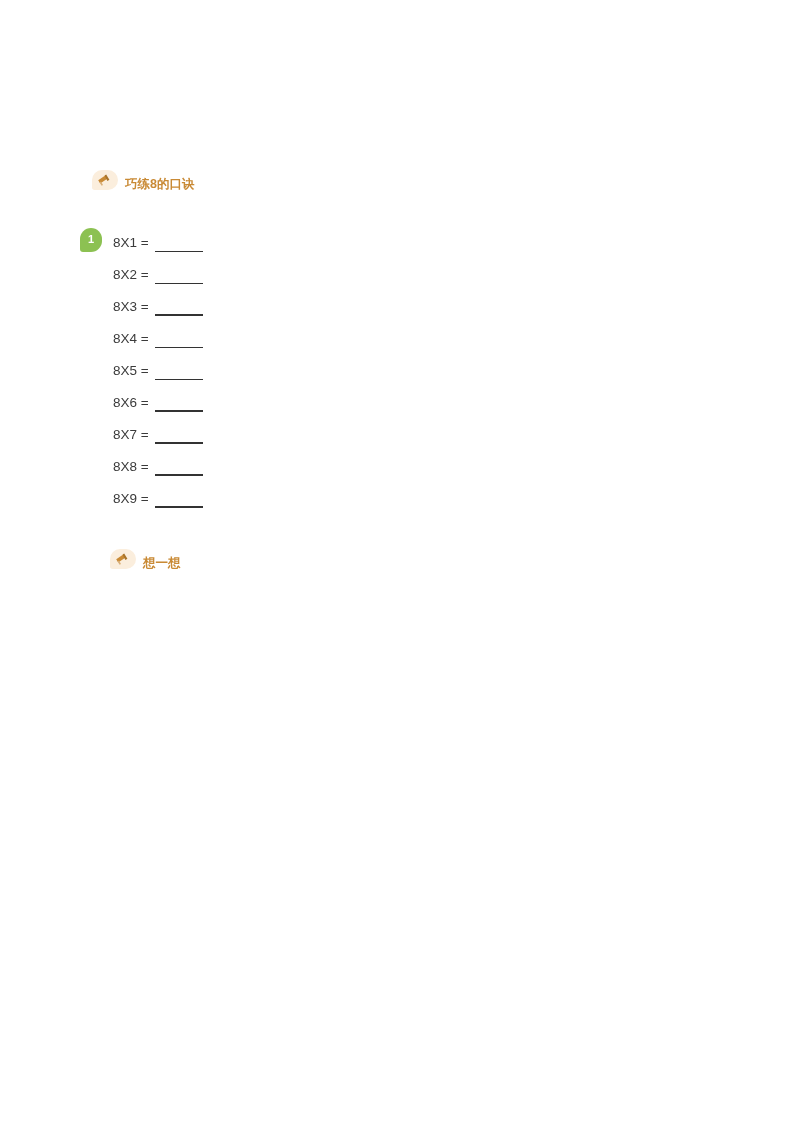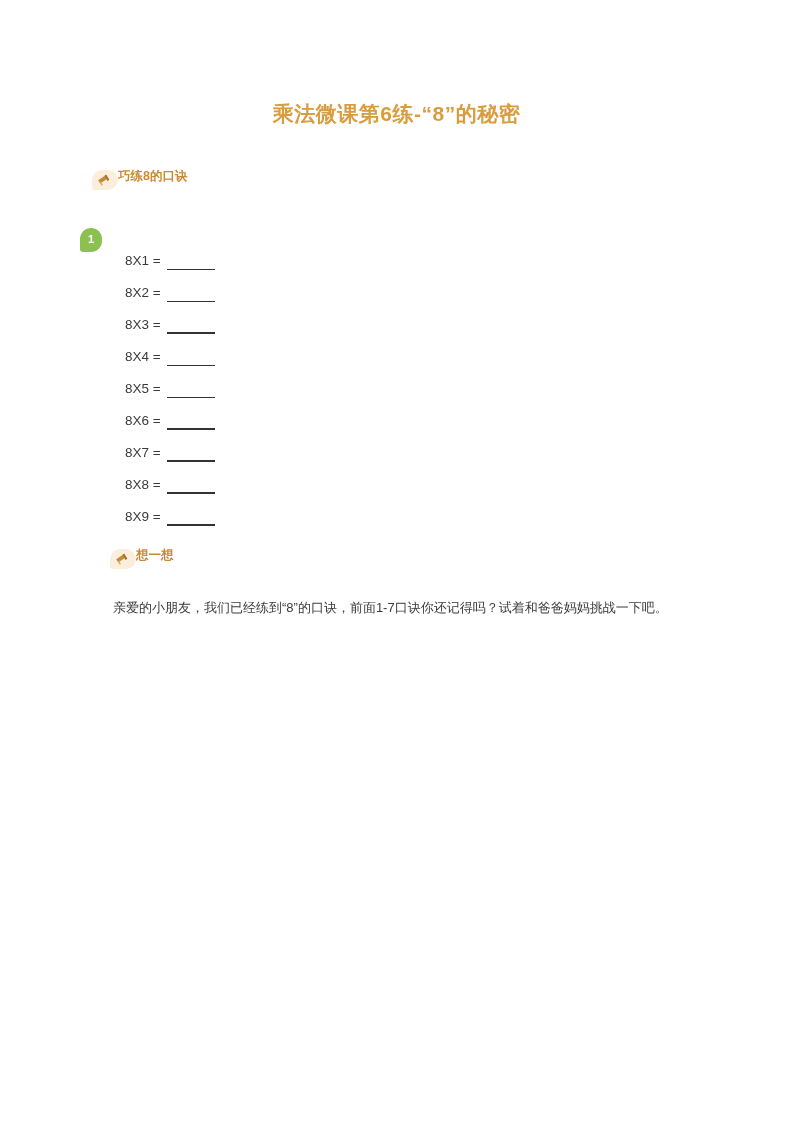--- a/index.html
+++ b/index.html
@@ -29,22 +29,22 @@
     text-align: center;
     font-size: 21px;
     font-weight: bold;
     color: #d99c3f;
     letter-spacing: 0.5px;
   }
   
   .section-head {
     position: absolute;
     display: flex;
-    align-items: flex-start;
-    gap: 0;
+    align-items: flex-end;
+    gap: 7px;
     padding-left: 10px;
   }
   .badge-icon {
     width: 26px;
     height: 20px;
     background: #fbeedd;
     border-radius: 11px 11px 11px 3px;
     position: relative;
     flex: 0 0 auto;
   }
@@ -77,22 +77,21 @@
     display: flex;
     align-items: center;
     justify-content: center;
     box-sizing: border-box;
     padding-bottom: 2px;
   }
 
   .problems {
     position: absolute;
     left: 113px;
-    top: 238px;
-    margin-left: 12px;
+    top: 220px;
   }
   .problem-row {
     display: flex;
     align-items: flex-end;
     height: 32px;
     font-size: 13.5px;
     color: #3b3b3b;
   }
   .problem-text {
     line-height: 18px;
@@ -114,21 +113,20 @@
     font-size: 13px;
     line-height: 31px;
     color: #3b3b3b;
   }
 </style>
 </head>
 <body>
 
 <div class="page">
 
-  <div class="doc-title">乘法微课第6练-“8”的秘密</div>
 
   <div class="section-head" id="section-practice">
     <span class="badge-icon">
       <svg width="16" height="14" viewBox="0 0 16 14">
         <path d="M1.2 7.2 L8.6 2.2 L10.6 5.6 L3.2 10.6 Z" fill="#c98a35"></path>
         <path d="M9.2 1.4 L12.4 6.8 L10.4 8.0 L7.6 2.4 Z" fill="#a9742a"></path>
         <path d="M2.6 9.4 L4.6 12.8 L6.0 11.9 L4.0 8.5 Z" fill="#d9b07a"></path>
       </svg>
     </span>
     <span class="section-label">巧练8的口诀</span>
@@ -179,15 +177,14 @@
     <span class="badge-icon">
       <svg width="16" height="14" viewBox="0 0 16 14">
         <path d="M1.2 7.2 L8.6 2.2 L10.6 5.6 L3.2 10.6 Z" fill="#c98a35"></path>
         <path d="M9.2 1.4 L12.4 6.8 L10.4 8.0 L7.6 2.4 Z" fill="#a9742a"></path>
         <path d="M2.6 9.4 L4.6 12.8 L6.0 11.9 L4.0 8.5 Z" fill="#d9b07a"></path>
       </svg>
     </span>
     <span class="section-label">想一想</span>
   </div>
 
-  <div class="think-body">亲爱的小朋友，我们已经练到“8”的口诀，前面1-7口诀你还记得吗？试着和爸爸妈妈挑战一下吧。</div>
 
 </div>
 
 </body></html>

